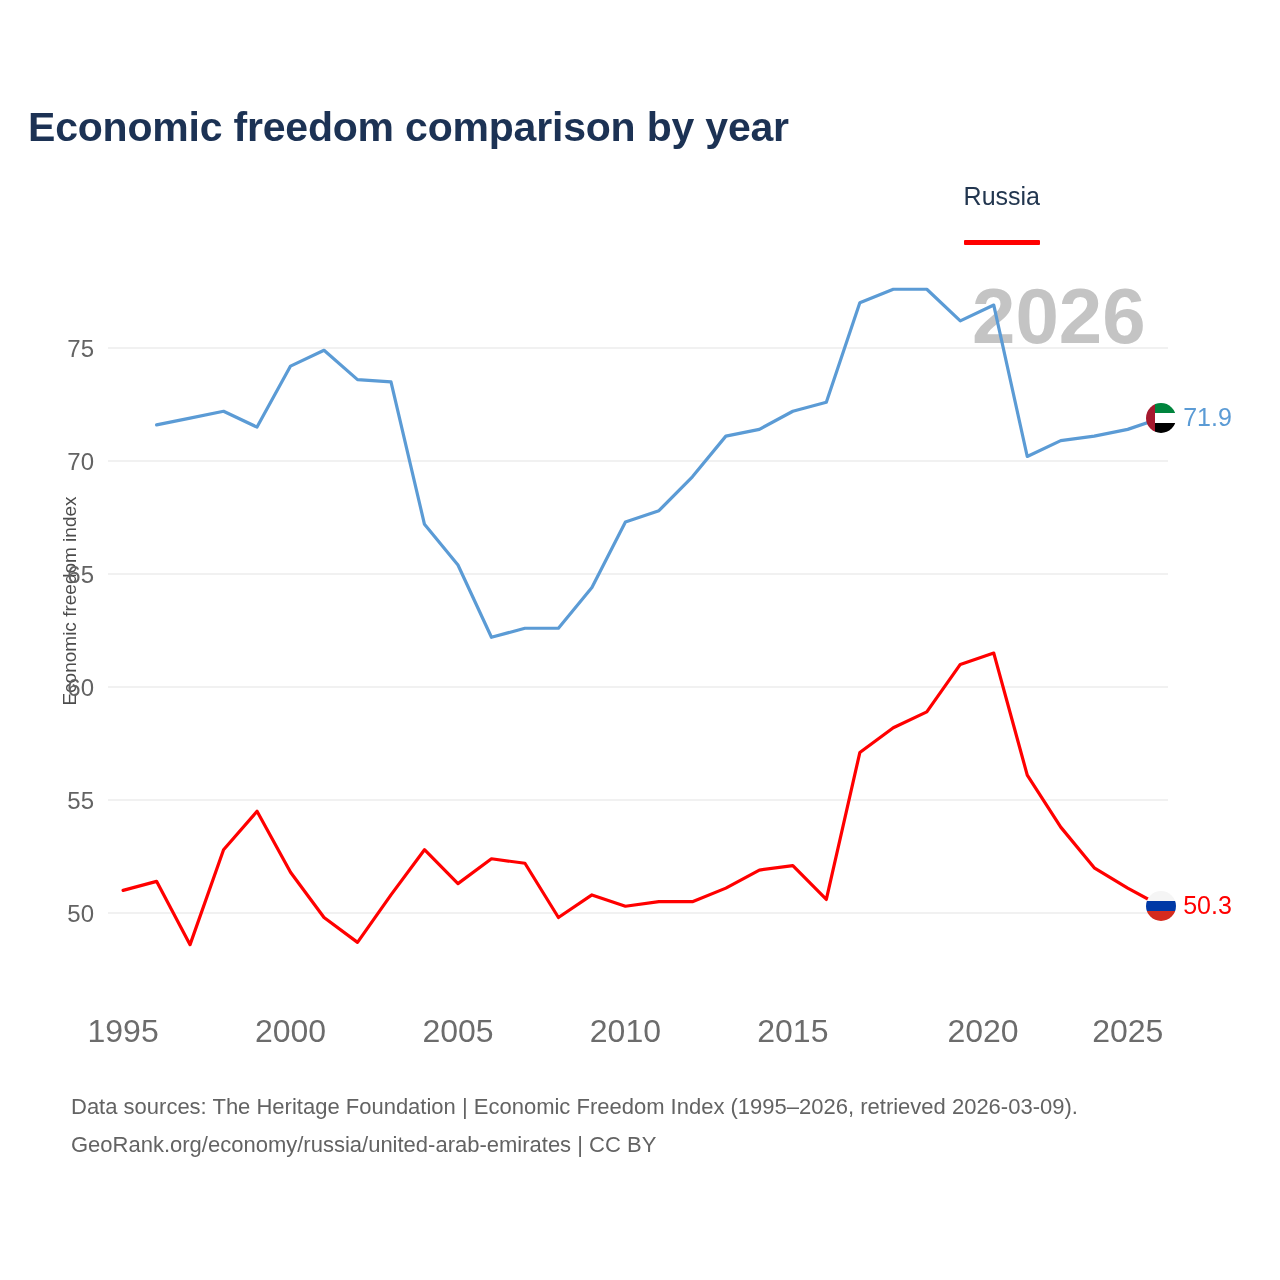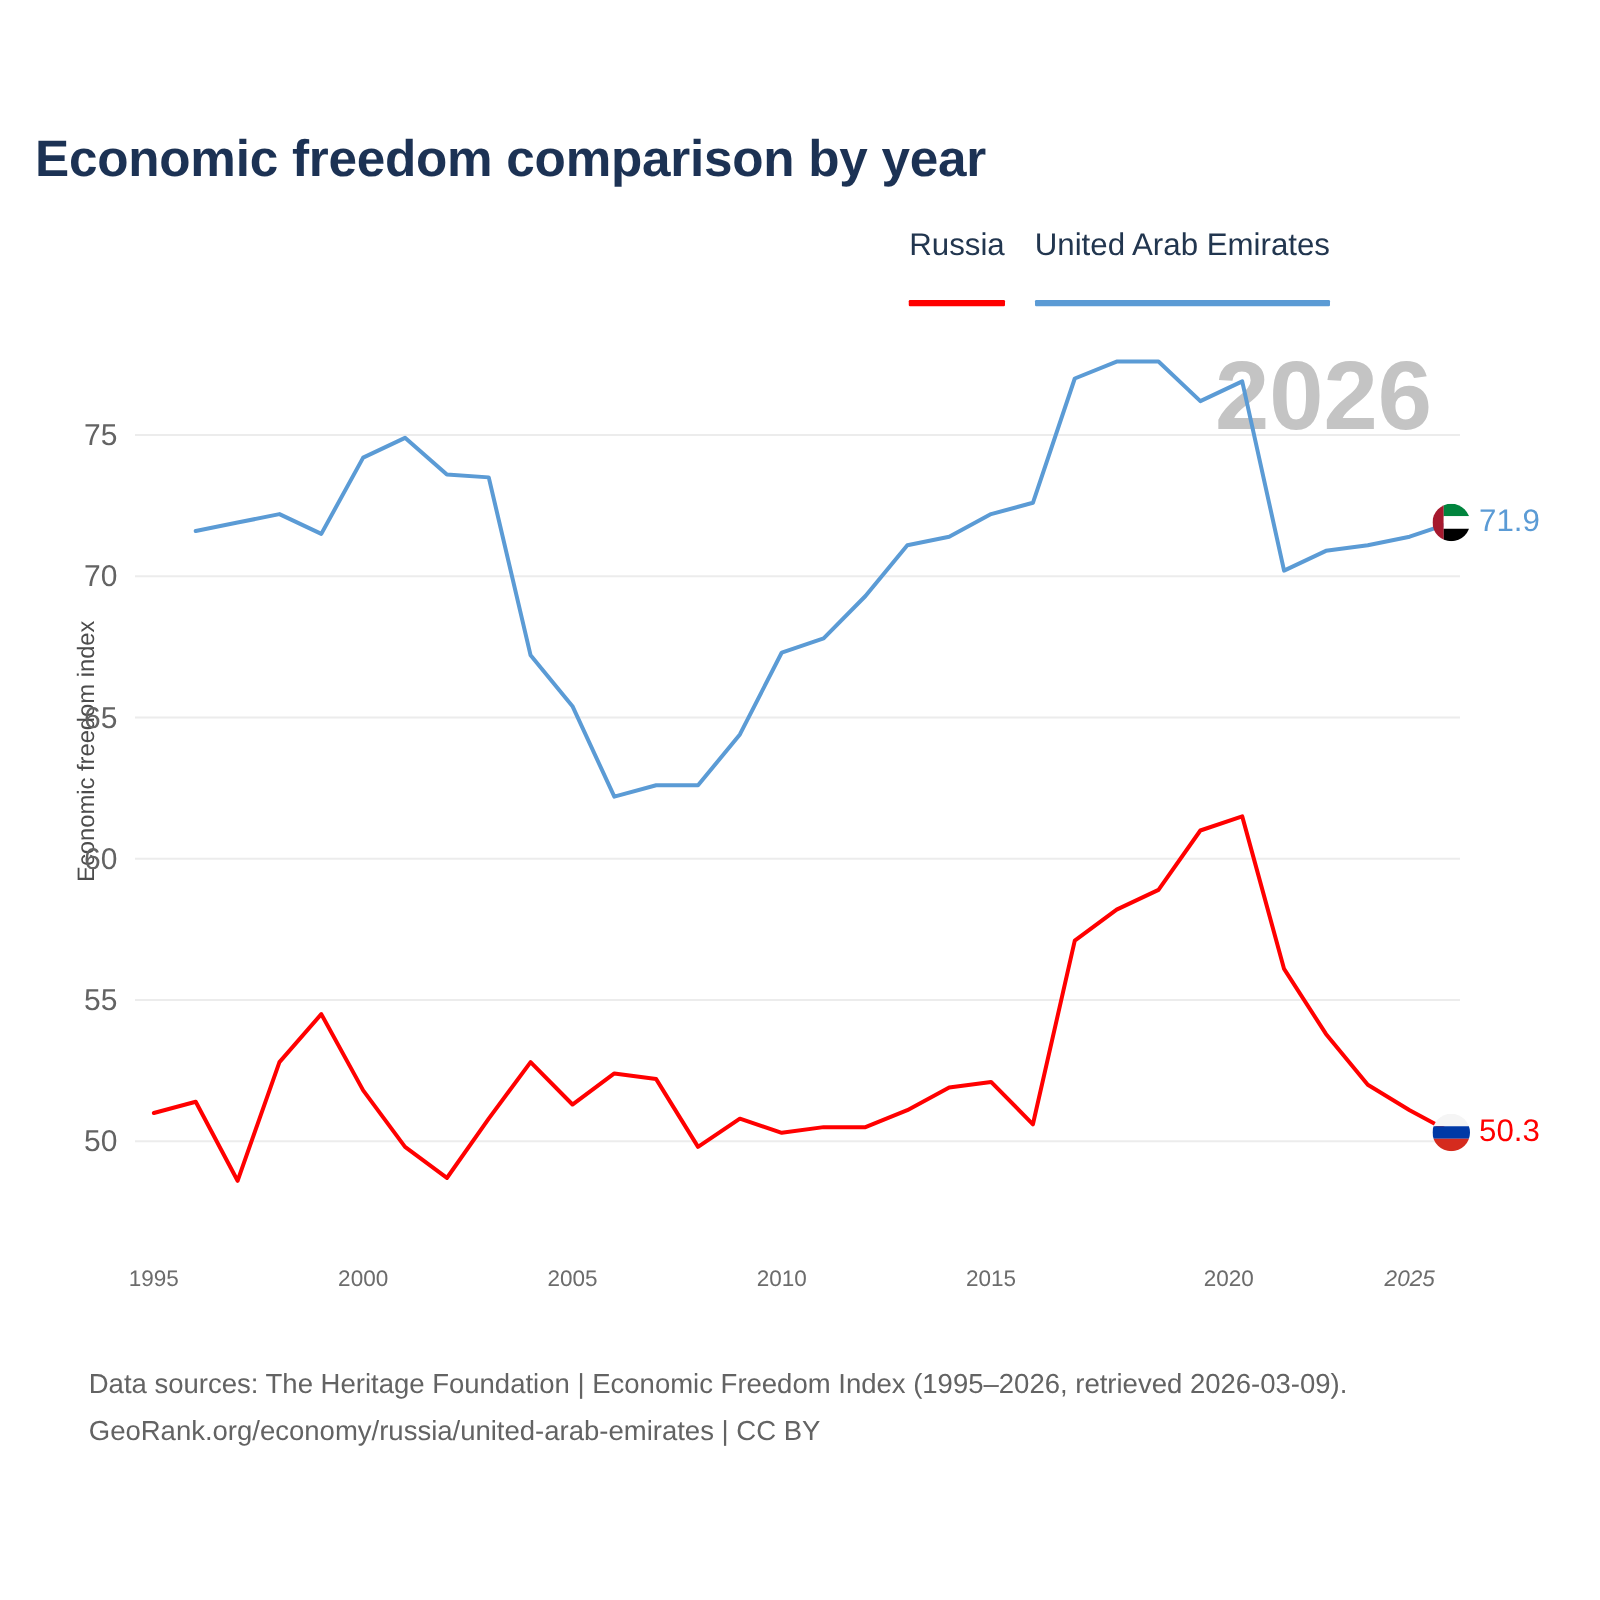--- a/index.html
+++ b/index.html
@@ -100,21 +100,21 @@
   }
   .ytick-wrap {
     position: absolute;
     left: 34px;
     top: 0;
     width: 60px;
     height: 1280px;
   }
   .xtick {
     position: absolute;
-    font-size: 18px;
+    font-size: 32px;
     color: #6c6c6c;
     transform: translateX(-50%);
     white-space: nowrap;
   }
   .endlabel {
     position: absolute;
     font-size: 25px;
     white-space: nowrap;
   }
   .flag {
@@ -145,21 +145,20 @@
 <div id="page">
 
   <div class="title">Economic freedom comparison by year</div>
 
   <div class="legend">
     <div class="legend-item">
       <div class="legend-label">Russia</div>
       <div class="legend-rule" id="legend-rule-0" style="background: rgb(255, 0, 0);"></div>
     </div>
     <div class="legend-item">
-      <div class="legend-label">United Arab Emirates</div>
       <div class="legend-rule" id="legend-rule-1" style="background: rgb(91, 155, 213);"></div>
     </div>
   </div>
 
   <div class="watermark">2026</div>
 
   <div class="ylabel">Economic freedom index</div>
 
   <div class="ytick-wrap" id="ytick-wrap">
       <div class="ytick" style="top: 913px;">50</div>
@@ -169,21 +168,21 @@
       <div class="ytick" style="top: 461px;">70</div>
       <div class="ytick" style="top: 348px;">75</div>
     </div>
   <div id="xtick-wrap">
       <div class="xtick" style="left: 123.093px; top: 1013px;">1995</div>
       <div class="xtick" style="left: 290.531px; top: 1013px;">2000</div>
       <div class="xtick" style="left: 457.969px; top: 1013px;">2005</div>
       <div class="xtick" style="left: 625.407px; top: 1013px;">2010</div>
       <div class="xtick" style="left: 792.846px; top: 1013px;">2015</div>
       <div class="xtick" style="left: 983px; top: 1013px;">2020</div>
-      <div class="xtick" style="left: 1127.72px; top: 1013px; font-style: italic;">2025</div>
+      <div class="xtick" style="left: 1127.72px; top: 1013px;">2025</div>
     </div>
 
   <svg class="chart-area" id="plot" width="1280" height="1280" viewBox="0 0 1280 1280" xmlns="http://www.w3.org/2000/svg">
       <line x1="108" x2="1168" y1="913" y2="913" stroke="#ececec" stroke-width="1.6"></line>
       <line x1="108" x2="1168" y1="800" y2="800" stroke="#ececec" stroke-width="1.6"></line>
       <line x1="108" x2="1168" y1="687" y2="687" stroke="#ececec" stroke-width="1.6"></line>
       <line x1="108" x2="1168" y1="574" y2="574" stroke="#ececec" stroke-width="1.6"></line>
       <line x1="108" x2="1168" y1="461" y2="461" stroke="#ececec" stroke-width="1.6"></line>
       <line x1="108" x2="1168" y1="348" y2="348" stroke="#ececec" stroke-width="1.6"></line>
       <polyline points="123.09,890.40 156.58,881.36 190.07,944.64 223.56,849.72 257.04,811.30 290.53,872.32 324.02,917.52 357.51,942.38 390.99,894.92 424.48,849.72 457.97,883.62 491.46,858.76 524.94,863.28 558.43,917.52 591.92,894.92 625.41,906.22 658.90,901.70 692.38,901.70 725.87,888.14 759.36,870.06 792.85,865.54 826.33,899.44 859.82,752.54 893.31,727.68 926.80,711.86 960.28,664.40 993.77,653.10 1027.26,775.14 1060.75,827.12 1094.23,867.80 1127.72,888.14 1161.21,906.22" fill="none" stroke="#ff0000" stroke-width="3.2" stroke-linejoin="round" stroke-linecap="round"></polyline>

